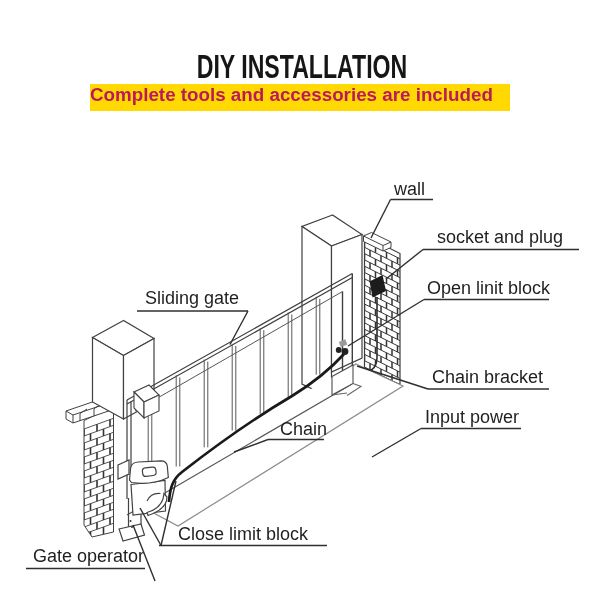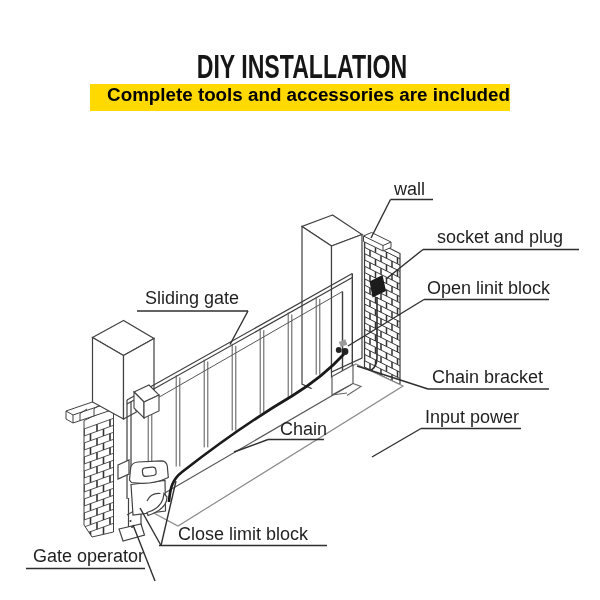--- a/index.html
+++ b/index.html
@@ -3,22 +3,22 @@
 <meta charset="utf-8">
 <style>
   html,body { margin:0; padding:0; background:#ffffff; }
   #page { position:relative; width:600px; height:600px; background:#ffffff;
           font-family:"Liberation Sans", sans-serif; overflow:hidden;margin-top:28px; }
   #title { position:absolute; left:0; top:20px; width:600px; text-align:center;
            font-size:33px; font-weight:bold; color:#161616; letter-spacing:0px;
            transform:translateX(2px) scaleX(0.70); }
   #banner { position:absolute; left:90px; top:56px; width:420px; height:27px;
             background:#ffd900; }
-  #banner span { display:block; text-align:right; font-size:18.8px; font-weight:bold;
-                 color:#000000; line-height:21.5px; }
+  #banner span { display:block; text-align:left; font-size:18.8px; font-weight:bold;
+                 color:#be185d; line-height:21.5px; }
   svg text { font-family:"Liberation Sans", sans-serif; font-size:18px; fill:#1f1f1f; stroke:none; }
   svg .ld { stroke:#2f2f2f; stroke-width:1.4; fill:none; }
 </style>
 </head>
 <body>
 <div id="page">
   <div id="title">DIY INSTALLATION</div>
   <div id="banner">
       <span>Complete tools and accessories are included</span>
     </div>

